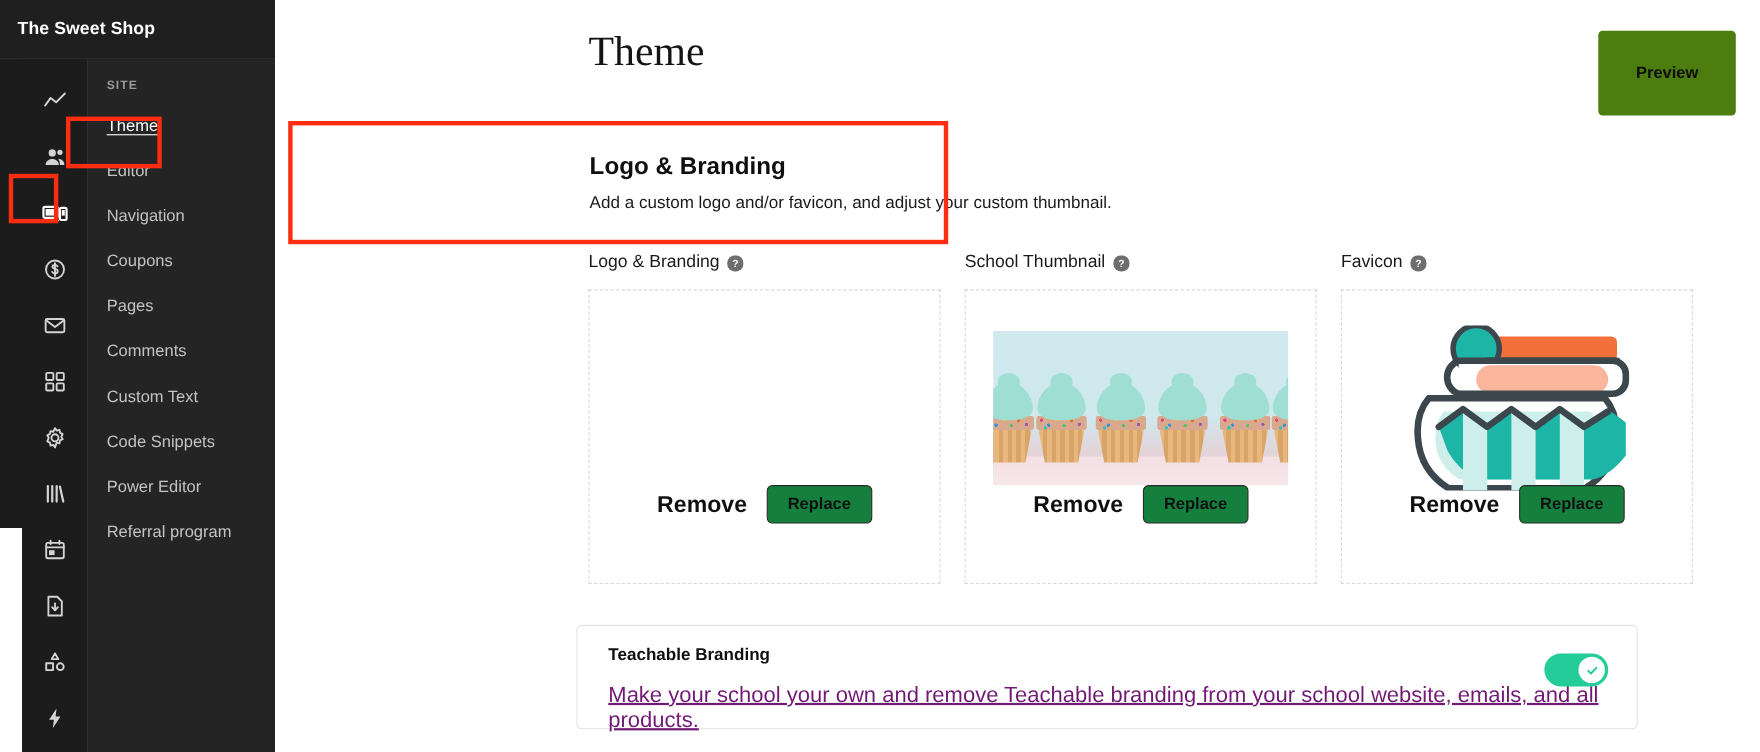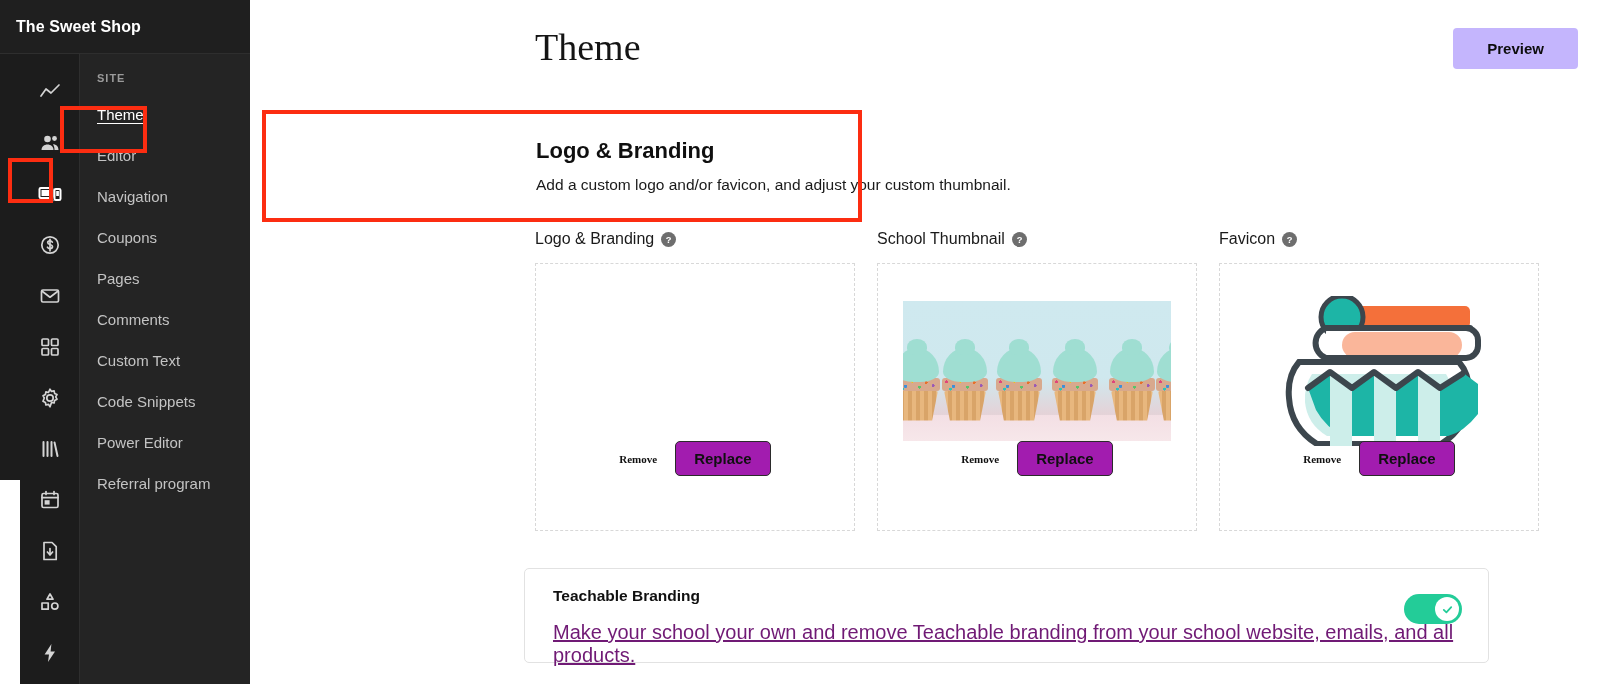--- a/index.html
+++ b/index.html
@@ -63,25 +63,25 @@
   .main { flex: 1; background: #ffffff; position: relative; padding: 0 0 0 0; }
 
   .page-title {
     position: absolute; left: 285px; top: 25px;
     font-family: "Liberation Serif", serif;
     font-size: 38px; color: #141414; font-weight: normal;
   }
 
   .preview-btn {
     position: absolute; right: 22px; top: 28px;
-    background: #c4b5fd; color: #0d0d0d;
+    background: #4d7c0f; color: #0d0d0d;
     border: none; border-radius: 4px;
     font-family: "Liberation Sans", sans-serif;
     font-size: 15px; font-weight: bold;
-    padding: 12px 34px; cursor: pointer;
+    padding: 30px 34px; cursor: pointer;
   }
 
   .info-card {
     position: absolute; left: 266px; top: 114px;
     width: 592px; height: 104px;
     background: #ffffff;
     display: flex; flex-direction: column; justify-content: center;
     padding-left: 20px;
   }
   .info-title { font-size: 22px; font-weight: bold; color: #0f0f0f; margin-bottom: 12px; }
@@ -102,25 +102,25 @@
     align-items: center; justify-content: flex-end;
     padding-bottom: 54px;
   }
   .preview-area {
     position: absolute; top: 0; left: 0; right: 0; height: 213px;
     display: flex; align-items: center; justify-content: center;
     overflow: hidden;
   }
   .btn-row { display: flex; align-items: center; gap: 18px; position: relative; z-index: 2; }
   .remove-btn {
-    background: none; border: none; font-family: Liberation Serif, serif;
-    font-size: 11px; font-weight: bold; color: #101010; cursor: pointer; padding: 0;
+    background: none; border: none; font-family: Liberation Sans, sans-serif;
+    font-size: 21px; font-weight: bold; color: #101010; cursor: pointer; padding: 0;
   }
   .replace-btn {
-    background: #a21caf; border: 1px solid #2b2b2b; border-radius: 5px;
+    background: #15803d; border: 1px solid #2b2b2b; border-radius: 5px;
     font-family: "Liberation Sans", sans-serif;
     font-size: 15px; font-weight: bold; color: #101010;
     padding: 8px 18px; cursor: pointer;
   }
 
   
   .thumb-photo {
     width: 268px; height: 140px; position: relative; overflow: hidden;
     background: linear-gradient(180deg,#cfe9ef 0%, #cfe8ee 55%, #e4d3d8 80%, #f0dfe2 100%);
   }

